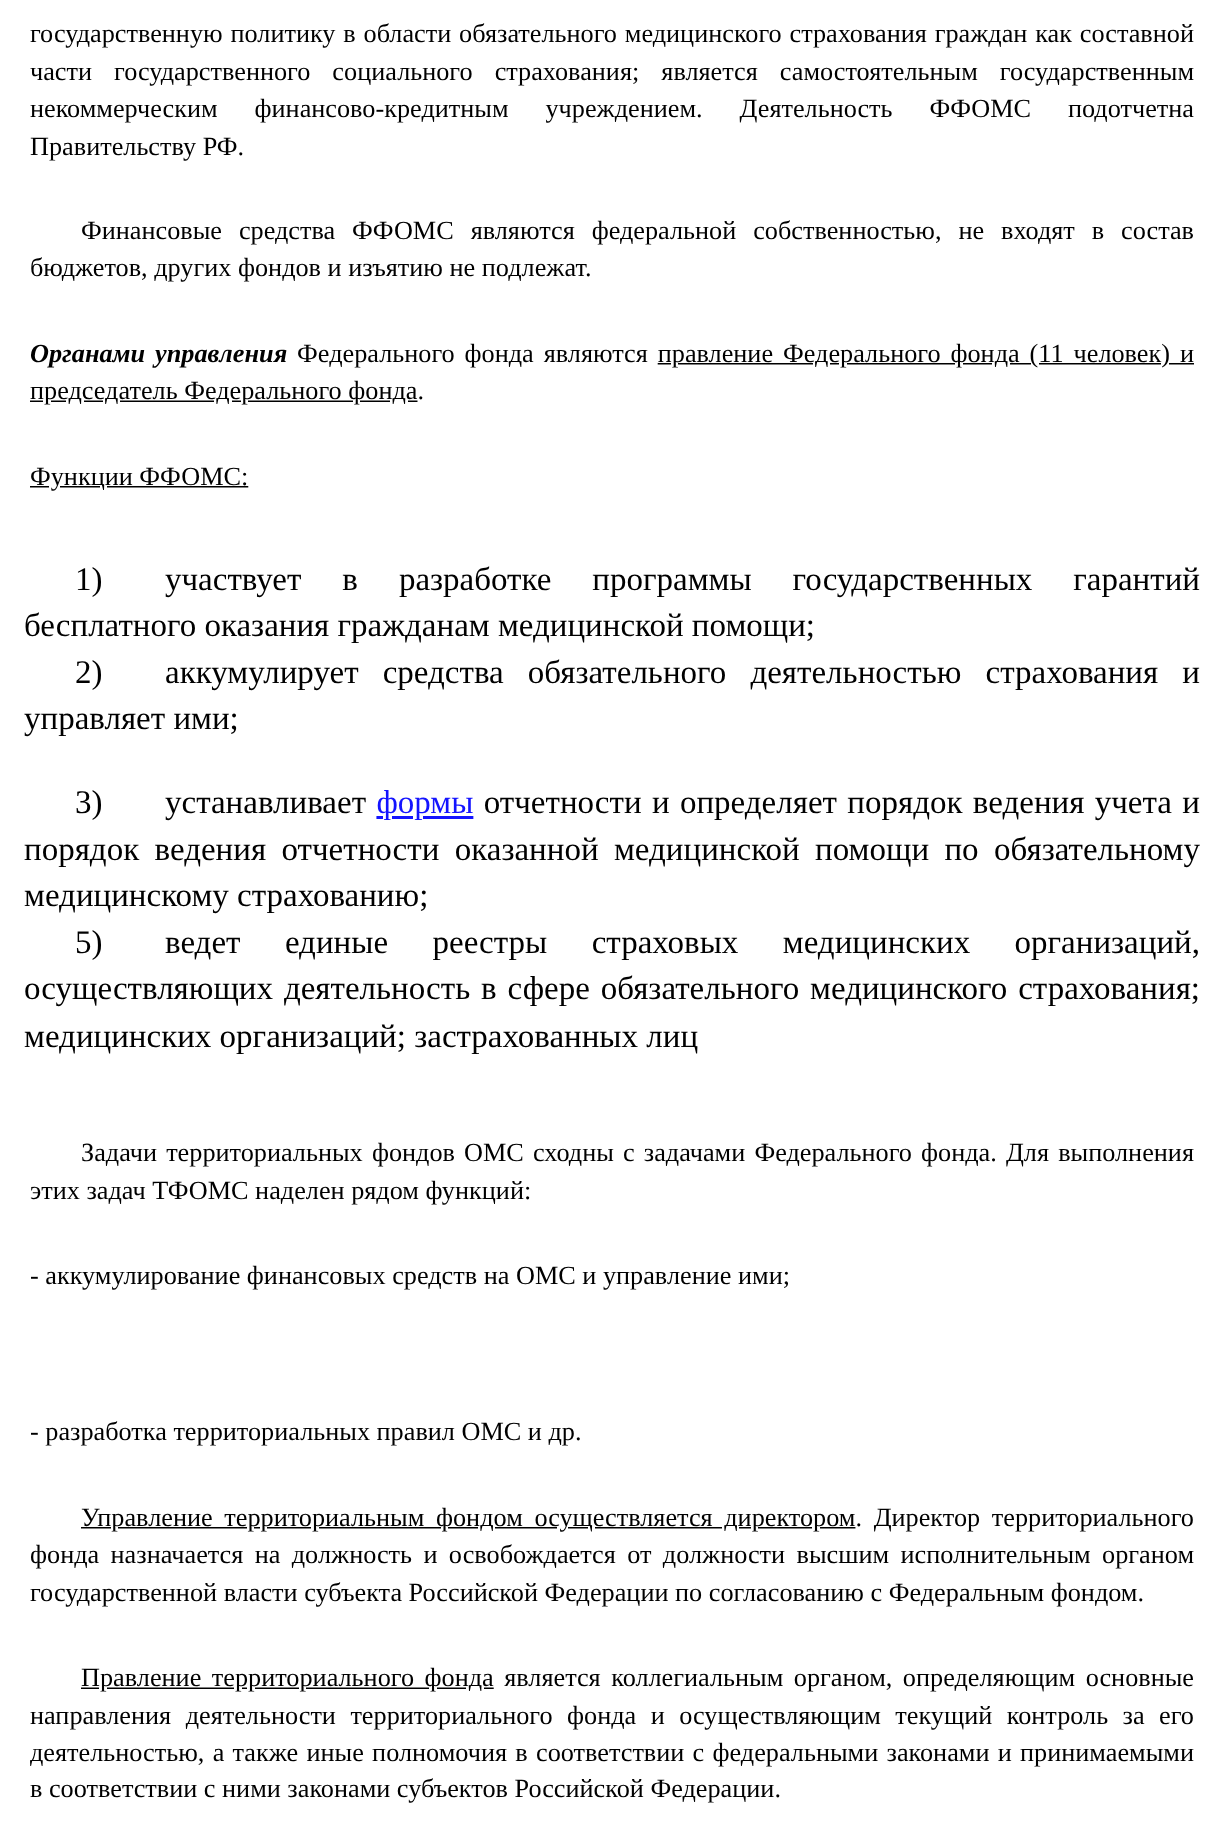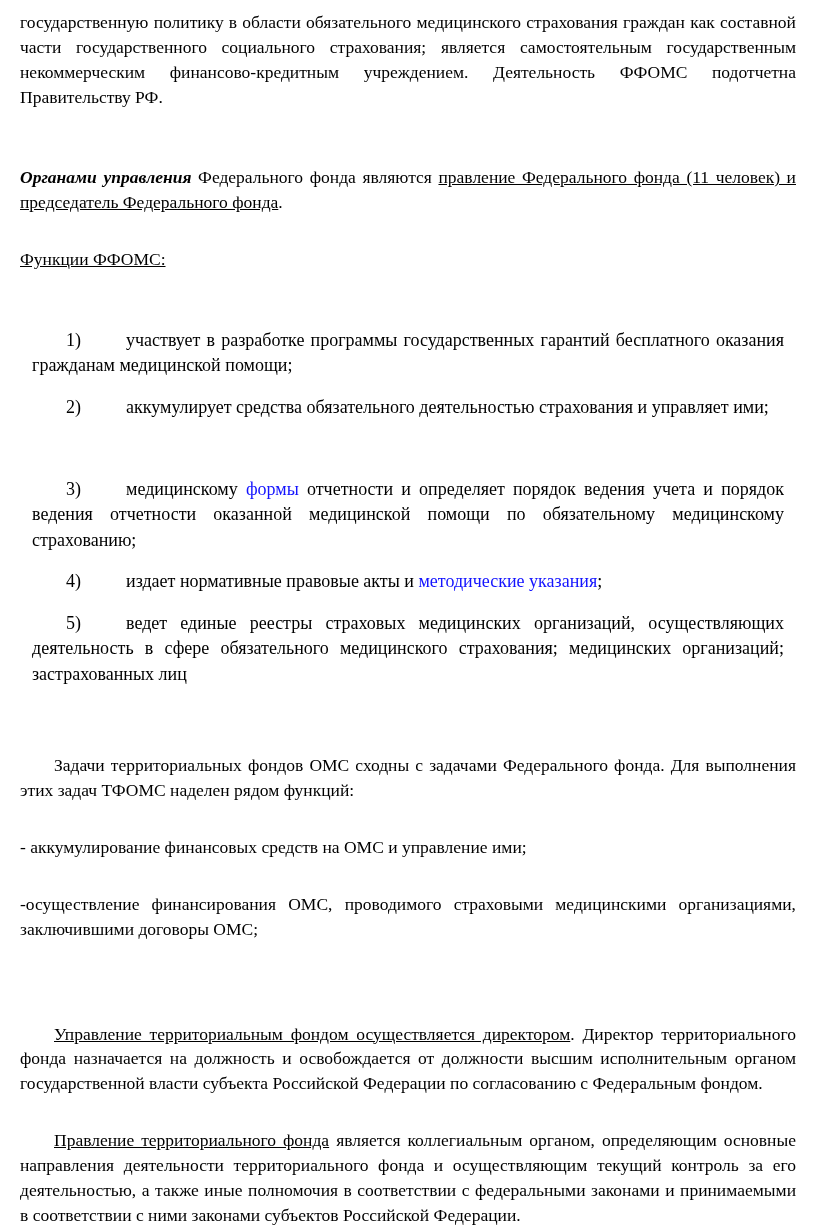--- a/index.html
+++ b/index.html
@@ -41,73 +41,74 @@
   }
   .u {
     text-decoration: underline;
   }
   .bi {
     font-weight: bold;
     font-style: italic;
   }
   .link {
     color: #1414ff;
+    text-decoration: underline;
   }
   .numlist-item {
-    font-size: 18px;
+    font-size: 22px;
     line-height: 1.42;
     text-align: justify;
-    margin: 16px;
+    margin: 0;
   }
   .numlist-item .num {
     display: inline-block;
     width: 22px;
     margin-left: 34px;
   }
   .numlist-item .gap {
     display: inline-block;
     width: 38px;
   }
 </style>
 </head>
 <body>
 
 <div class="page">
 
   <div id="para-block">
       <p class=""><span>государственную политику в области обязательного медицинского страхования граждан как составной части государственного социального страхования; является самостоятельным государственным некоммерческим финансово-кредитным учреждением. Деятельность ФФОМС подотчетна Правительству РФ.</span></p>
       <div class="blank"></div>
+      <p class="indent"><span>Финансовые средства ФФОМС являются федеральной собственностью, не входят в состав бюджетов, других фондов и изъятию не подлежат.</span></p>
       <div class="blank"></div>
       <p class=""><span class="bi">Органами управления</span><span> Федерального фонда являются </span><span class="u">правление Федерального фонда (11 человек) и председатель Федерального фонда</span><span>.</span></p>
       <div class="blank"></div>
       <p class=""><span class="u">Функции ФФОМС:</span></p>
       <div class="blank"></div>
     </div>
 
   <div class="blank-sm"></div>
 
   <div id="list-block">
       <p class="numlist-item"><span class="num">1)</span><span class="gap"></span><span>участвует в разработке программы государственных гарантий бесплатного оказания гражданам медицинской помощи;</span></p>
       <p class="numlist-item"><span class="num">2)</span><span class="gap"></span><span>аккумулирует средства обязательного деятельностью страхования и управляет ими;</span></p>
       <div class="blank"></div>
-      <p class="numlist-item"><span class="num">3)</span><span class="gap"></span><span>медицинскому </span><span class="link">формы</span><span> отчетности и определяет порядок ведения учета и порядок ведения отчетности оказанной медицинской помощи по обязательному медицинскому страхованию;</span></p>
-      <p class="numlist-item"><span class="num">4)</span><span class="gap"></span><span>издает нормативные правовые акты и </span><span class="link">методические указания</span><span>;</span></p>
+      <p class="numlist-item"><span class="num">3)</span><span class="gap"></span><span>устанавливает </span><span class="link">формы</span><span> отчетности и определяет порядок ведения учета и порядок ведения отчетности оказанной медицинской помощи по обязательному медицинскому страхованию;</span></p>
       <p class="numlist-item"><span class="num">5)</span><span class="gap"></span><span>ведет единые реестры страховых медицинских организаций, осуществляющих деятельность в сфере обязательного медицинского страхования; медицинских организаций; застрахованных лиц</span></p>
     </div>
 
   <div class="blank-lg"></div>
 
   <div id="para-block-after">
       <p class="indent"><span>Задачи территориальных фондов ОМС сходны с задачами Федерального фонда. Для выполнения этих задач ТФОМС наделен рядом функций:</span></p>
       <div class="blank"></div>
       <p class=""><span>- аккумулирование финансовых средств на ОМС и управление ими;</span></p>
       <div class="blank"></div>
-      <p class=""><span>-осуществление финансирования ОМС, проводимого страховыми медицинскими организациями, заключившими договоры ОМС;</span></p>
       <div class="blank"></div>
       <div class="blank"></div>
+      <p class=""><span>- разработка территориальных правил ОМС и др.</span></p>
       <div class="blank"></div>
       <p class="indent"><span class="u">Управление территориальным фондом осуществляется директором</span><span>. Директор территориального фонда назначается на должность и освобождается от должности высшим исполнительным органом государственной власти субъекта Российской Федерации по согласованию с Федеральным фондом.</span></p>
       <div class="blank"></div>
       <p class="indent"><span class="u">Правление территориального фонда</span><span> является коллегиальным органом, определяющим основные направления деятельности территориального фонда и осуществляющим текущий контроль за его деятельностью, а также иные полномочия в соответствии с федеральными законами и принимаемыми в соответствии с ними законами субъектов Российской Федерации.</span></p>
       <div class="blank"></div>
       <div class="blank"></div>
     </div>
 
 </div>
 

